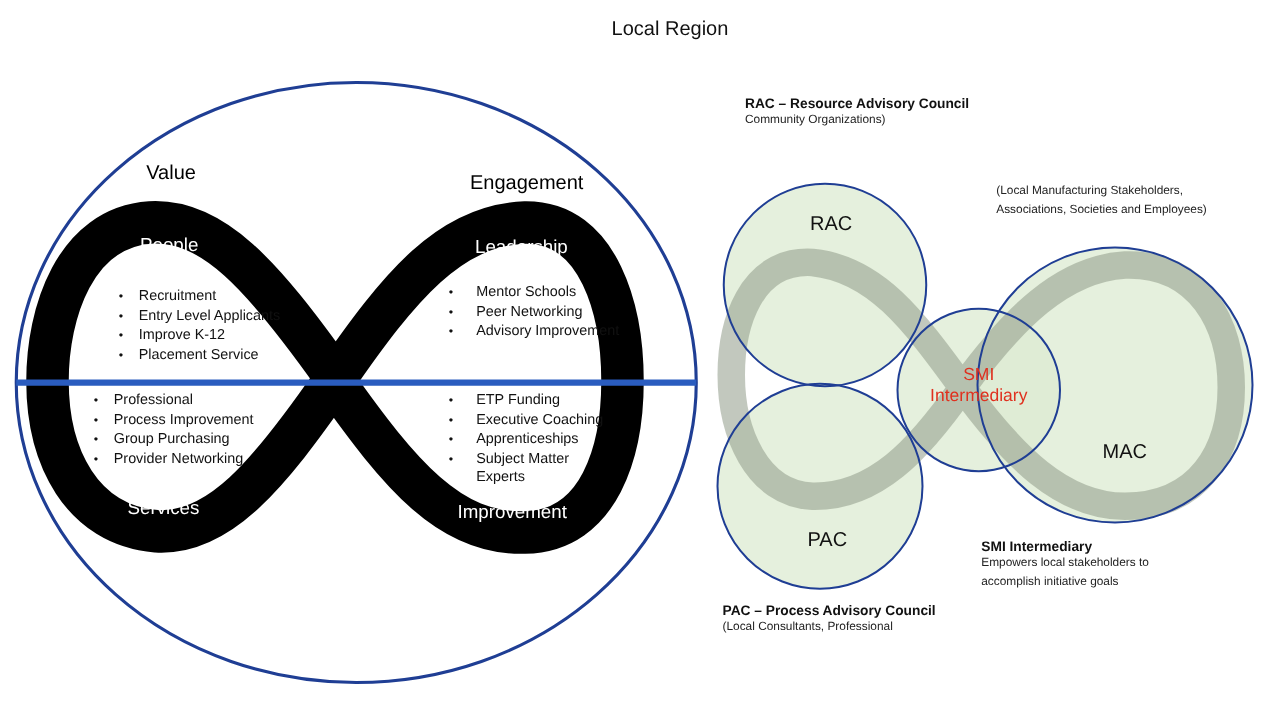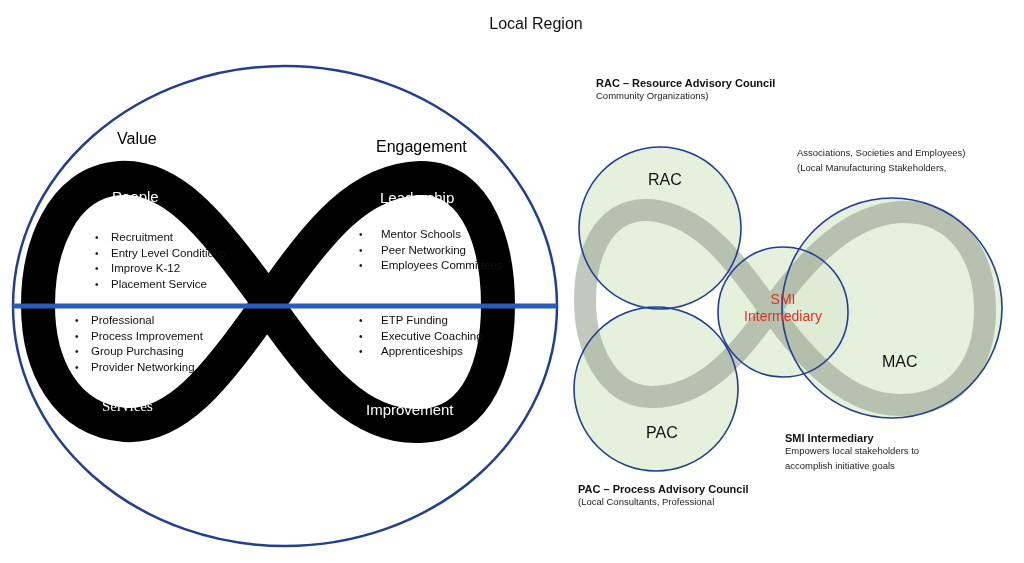--- a/index.html
+++ b/index.html
@@ -64,68 +64,69 @@
   <circle cx="892" cy="308" r="110" fill="none" stroke="#1f3e94" stroke-width="1.6"></circle>
 </svg>
 
 <div class="abs title" style="left:0;width:1072px;">Local Region</div>
 
 <div class="abs h-label" style="left:117px;top:130px;">Value</div>
 <div class="abs h-label" style="left:376px;top:138px;">Engagement</div>
 
 <div class="abs w-label" style="left:112px;top:188px;">People</div>
 <div class="abs w-label" style="left:380px;top:189px;">Leadership</div>
-<div class="abs w-label" style="left:102px;top:398px;font-family:Liberation Serif, serif;">Services</div>
+<div class="abs w-label" style="left:102px;top:398px;">Services</div>
 <div class="abs w-label" style="left:366px;top:387px;text-align:center;line-height:15px;">
   <div>Process</div>
   <div>Improvement</div>
 </div>
 
 <ul class="abs blist" style="left:91px;top:230px;">
   <li>Recruitment</li>
-  <li>Entry Level Conditions</li>
+  <li>Entry Level Applicants</li>
   <li>Improve K-12</li>
   <li>Placement Service</li>
 </ul>
 
 <ul class="abs blist wide" style="left:355px;top:227px;">
   <li>Mentor Schools</li>
   <li>Peer Networking</li>
-  <li>Employees Committees</li>
+  <li>Advisory Improvement</li>
 </ul>
 
 <ul class="abs blist" style="left:71px;top:313px;">
   <li>Professional</li>
   <li>Process Improvement</li>
   <li>Group Purchasing</li>
   <li>Provider Networking</li>
 </ul>
 
 <ul class="abs blist wide" style="left:355px;top:313px;">
   <li>ETP Funding</li>
   <li>Executive Coaching</li>
   <li>Apprenticeships</li>
+  <li style="white-space:normal;width:100px;">Subject Matter Experts</li>
 </ul>
 
 <div class="abs circle-label" style="left:648px;top:171px;">RAC</div>
 <div class="abs circle-label" style="left:646px;top:424px;">PAC</div>
 <div class="abs circle-label" style="left:882px;top:313px;margin-top:40px;">MAC</div>
 <div class="abs smi-label" style="left:728px;top:291px;width:110px;">
   <div>SMI</div>
   <div>Intermediary</div>
 </div>
 
 <div class="abs" style="left:596px;top:77px;">
   <div class="cap-title">RAC – Resource Advisory Council</div>
   <div class="cap-body">Community Organizations)</div>
 </div>
 
 <div class="abs" style="left:797px;top:146px;">
+  <div class="cap-body">(Local Manufacturing Stakeholders,</div>
   <div class="cap-body">Associations, Societies and Employees)</div>
-  <div class="cap-body">(Local Manufacturing Stakeholders,</div>
 </div>
 
 <div class="abs" style="left:785px;top:432px;">
   <div class="cap-title">SMI Intermediary</div>
   <div class="cap-body">Empowers local stakeholders to</div>
   <div class="cap-body">accomplish initiative goals</div>
 </div>
 
 <div class="abs" style="left:578px;top:483px;">
   <div class="cap-title">PAC – Process Advisory Council</div>

